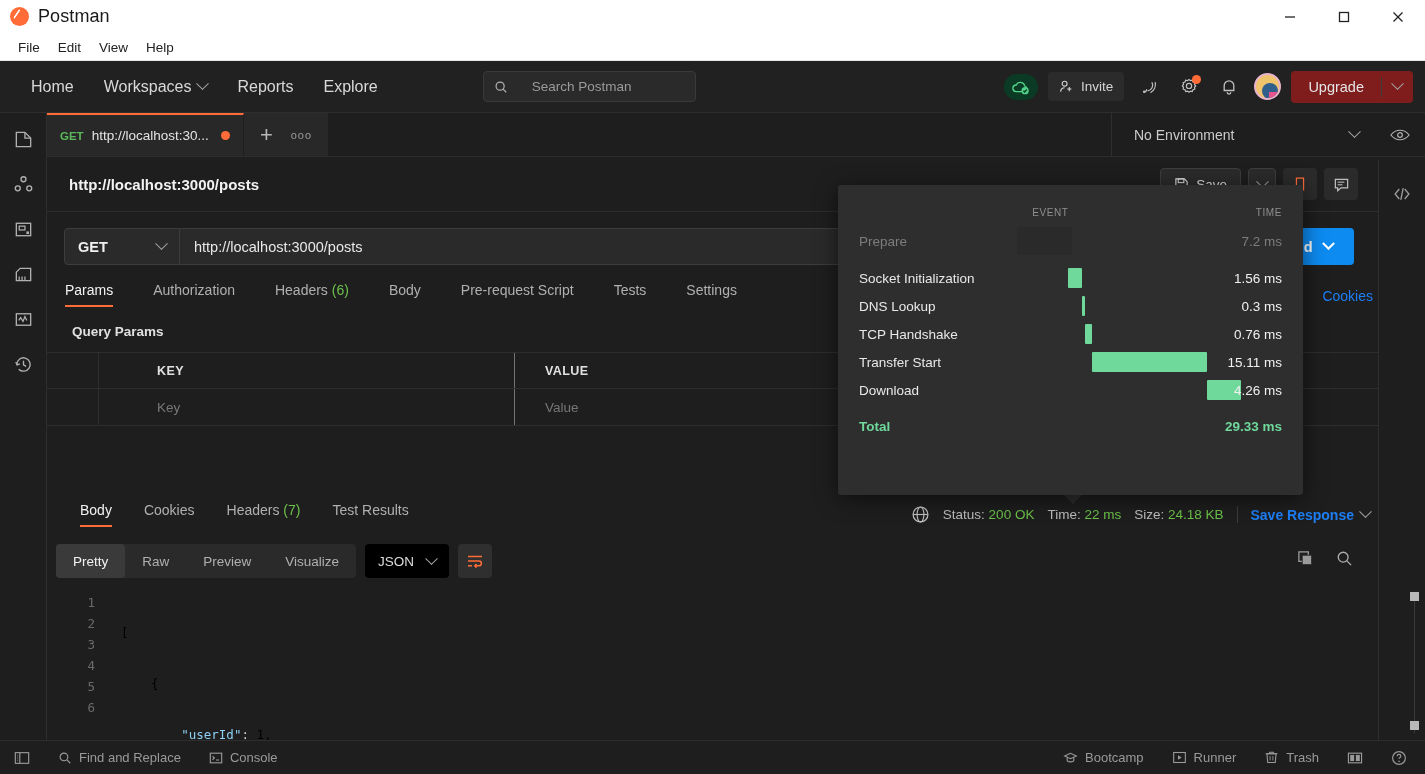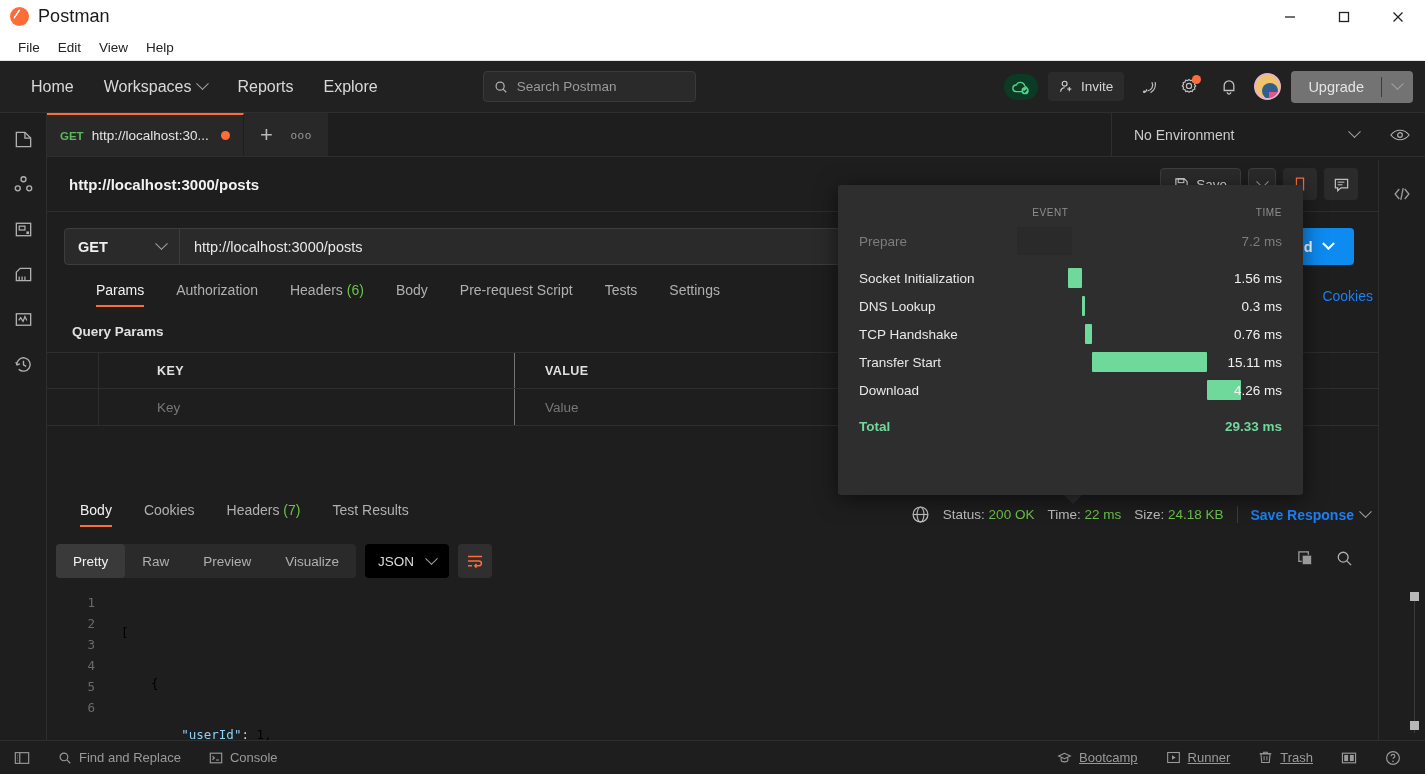--- a/index.html
+++ b/index.html
@@ -33,39 +33,39 @@
 
   
   .topnav { height:52px; background:#212121; display:flex; align-items:center;
     border-bottom:1px solid #2e2e2e; }
   .nav-left { display:flex; align-items:center; padding-left:18px; gap:4px; }
   .nav-item { color:#d9d9d9; font-size:16px; padding:6px 13px; display:flex;
     align-items:center; gap:7px; border-radius:3px; }
   .chev { width:9px; height:9px; border-right:1.6px solid #a0a0a0; border-bottom:1.6px solid #a0a0a0;
     transform: rotate(45deg) translate(-2px,-2px); display:inline-block; }
   .search-box { width:213px; height:31px; background:#2a2a2a; border:1px solid #3a3a3a;
-    border-radius:4px; display:flex; align-items:center; padding:0 10px; gap:9px;
+    border-radius:4px; display:flex; align-items:center; padding:0 10px; gap:24px;
     margin-left:92px; }
   .search-box .ph { color:#9a9a9a; font-size:13.5px; }
   .nav-right { margin-left:auto; display:flex; align-items:center; gap:10px; padding-right:12px; }
   .cloud-btn { width:34px; height:26px; border-radius:13px; background:#0b3b24;
     display:flex; align-items:center; justify-content:center; }
   .invite-btn { height:29px; background:#2b2b2b; border-radius:4px; display:flex;
     align-items:center; gap:7px; padding:0 11px; color:#d4d4d4; font-size:13.5px; }
   .icon-btn { width:30px; height:30px; display:flex; align-items:center; justify-content:center;
     position:relative; }
   .badge-dot { position:absolute; width:9px; height:9px; border-radius:50%; background:#ff6c37;
     top:3px; right:3px; }
   .avatar { width:27px; height:27px; border-radius:50%; background:#f0c36d; position:relative;
     overflow:hidden; border:2px solid #e8b4cd; }
   .avatar::before { content:""; position:absolute; width:16px; height:16px; border-radius:50%;
     background:#2f5f8a; left:5.5px; top:8px; }
   .avatar::after { content:""; position:absolute; width:9px; height:7px; background:#e8538f;
     left:13px; top:17px; }
-  .upgrade { height:32px; background:#737373; border-radius:4px; display:flex; align-items:center;
+  .upgrade { height:32px; background:#7f1d1d; border-radius:4px; display:flex; align-items:center;
     color:#e4e4e4; font-size:14.5px; }
   .upgrade .lbl { padding:0 17px; }
   .upgrade .sep { width:1px; height:20px; background:#3d3d3d; }
   .upgrade .cw { padding:0 11px; display:flex; align-items:center; }
 
   
   .rail { position:absolute; left:0; top:113px; width:47px; height:661px; background:#1e1e1e;
     border-right:1px solid #2e2e2e; padding-top:14px; display:flex; flex-direction:column;
     align-items:center; gap:21px; }
   .rail-ic { width:24px; height:24px; display:flex; align-items:center; justify-content:center; }
@@ -115,22 +115,22 @@
     color:#f0f0f0; font-size:14.5px; font-weight:700; }
   .urlin { flex:1; background:#2a2a2a; border:1px solid #3d3d3d; border-left:none;
     display:flex; align-items:center; padding:0 14px; color:#e8e8e8; font-size:14.5px; }
   .send { width:98px; background:#0d8bf1; border-radius:0 4px 4px 0; display:flex;
     align-items:center; justify-content:center; gap:11px; color:#fff; font-size:14.5px;
     font-weight:700; }
   .send .sc { width:9px;height:9px;border-right:2px solid #fff;border-bottom:2px solid #fff;
     transform:rotate(45deg) translate(-2px,-2px); }
 
   
-  .reqtabs { position:absolute; left:63px; top:278px; width:1331px; height:37px;
-    display:flex; align-items:flex-start; padding-left:17px; gap:0; }
+  .reqtabs { position:absolute; left:32px; top:278px; width:1331px; height:37px;
+    display:flex; align-items:flex-start; padding-left:17px; gap:8px; }
   .rt { color:#b0b0b0; font-size:14px; padding:4px 16px 9px 16px; position:relative; }
   .rt.active { color:#f2f2f2; }
   .rt.active::after { content:""; position:absolute; left:16px; right:16px; bottom:0;
     height:2px; background:#ff6c37; }
   .rt .cnt { color:#6cc24a; }
 
   .qp-label { position:absolute; left:72px; top:324px; color:#e0e0e0; font-size:13.5px; font-weight:700; }
   .cookies-link { position:absolute; right:52px; top:288px; color:#1d7ff7; font-size:14px; }
   .bulkedit { position:absolute; right:47px; top:362px; color:#f2f2f2; font-size:13.5px; font-weight:700; }
 
@@ -196,21 +196,21 @@
   .pu-row.total .ev, .pu-row.total .tm { color:#6fd89b; font-weight:700; }
   .bar { position:absolute; height:20px; background:#6fd89b; border-radius:1px; }
   .bar.ghost { background:#2a2a2a; height:28px; border-radius:2px; }
   .pu-line { position:absolute; height:1px; background:#3a3a3a; }
 
   
   .bottom { position:absolute; left:0; bottom:0; width:1425px; height:34px; background:#1e1e1e;
     border-top:1px solid #2e2e2e; display:flex; align-items:center; color:#9a9a9a; font-size:13px; }
   .bb-left { display:flex; align-items:center; gap:0; }
   .bb-item { display:flex; align-items:center; gap:7px; padding:0 14px; }
-  .bb-right { margin-left:auto; display:flex; align-items:center; padding-right:10px;text-decoration:underline; }
+  .bb-right { margin-left:auto; display:flex; align-items:center; padding-right:4px; }
   svg { display:block; }
 </style>
 </head>
 <body>
 
 <div id="app">
 
   <div class="titlebar">
     <div class="tb-logo"></div>
     <div class="tb-title">Postman</div>

